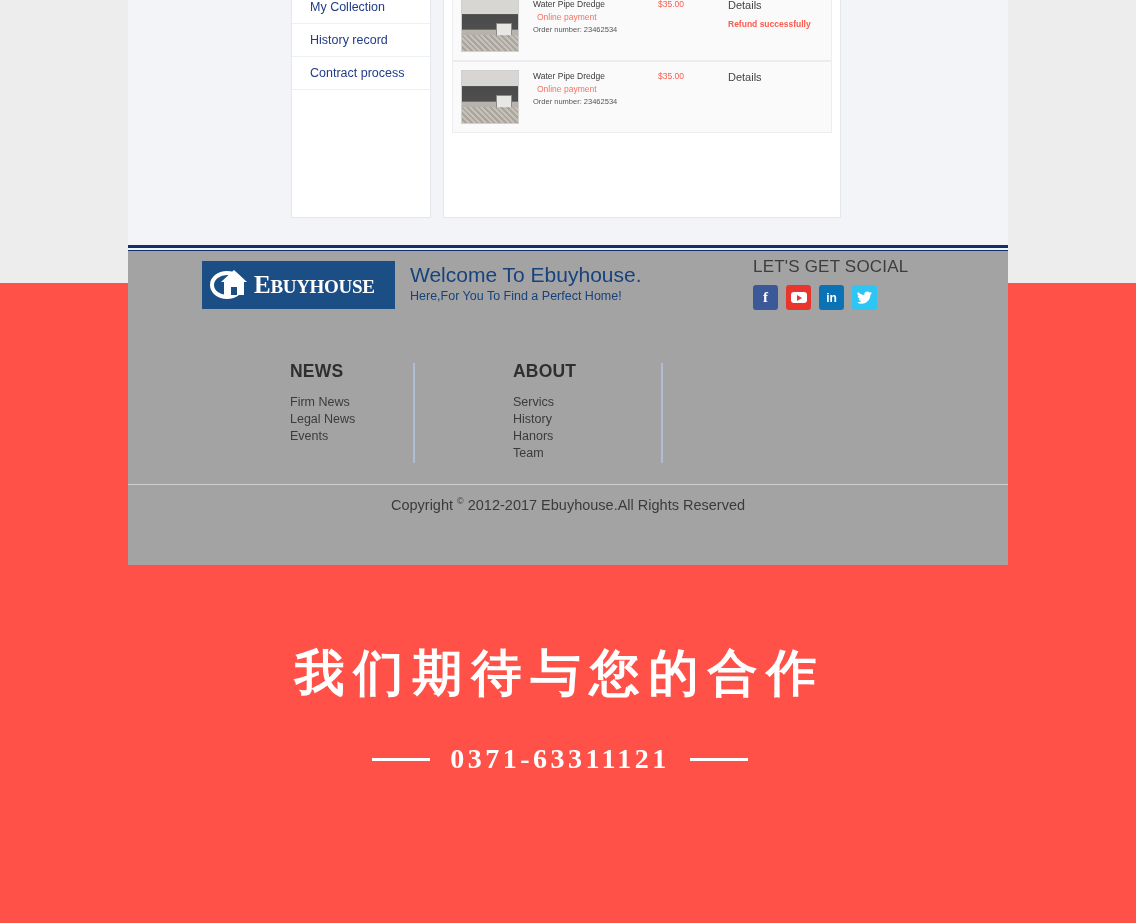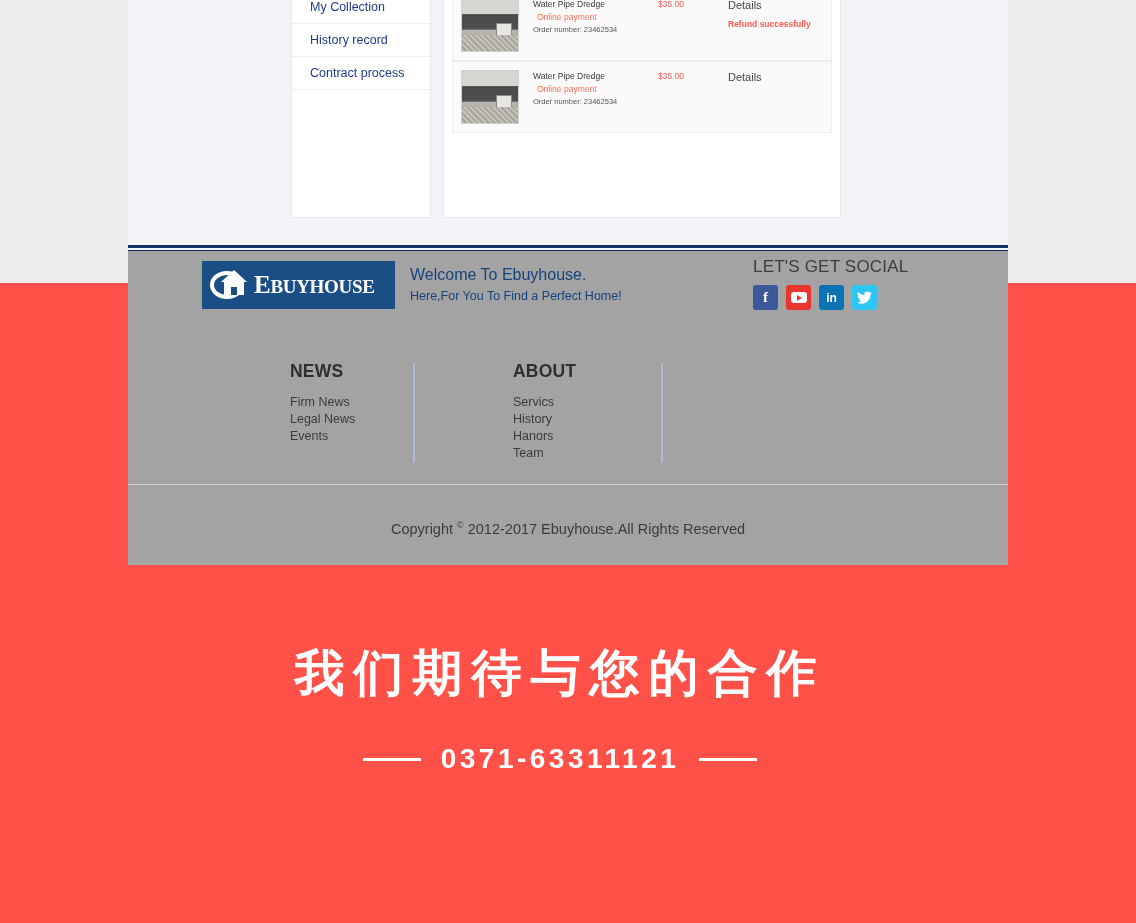--- a/index.html
+++ b/index.html
@@ -201,21 +201,21 @@
     margin-left: 4px;
     white-space: nowrap;
   }
   .logo-word .small { font-size: 19px; }
 
   .welcome {
     position: absolute;
     left: 282px; top: 12px;
   }
   .welcome .l1 {
-    font-size: 16px;
+    font-size: 21px;
     color: #17427e;
     line-height: 24px;
   }
   .welcome .l2 {
     font-size: 12.5px;
     color: #17427e;
     line-height: 18px;
   }
 
   .social {
@@ -292,21 +292,21 @@
 
   .copyright-rule {
     position: absolute;
     left: 0; top: 233px;
     width: 880px;
     height: 1px;
     background: #cfcfcf;
   }
   .copyright {
     position: absolute;
-    left: 0; top: 269px;
+    left: 0; top: 245px;
     width: 880px;
     text-align: center;
     font-size: 14.5px;
     color: #3b3b3b;
   }
   .copyright sup { font-size: 9px; }
 
   
   .banner {
     position: absolute;
@@ -334,21 +334,21 @@
   .dash {
     width: 58px;
     height: 3px;
     background: #ffffff;
   }
   .banner-phone {
     font-size: 28px;
     font-weight: bold;
     color: #ffffff;
     letter-spacing: 3.5px;
-    font-family: Liberation Sans, sans-serif;
+    font-family: Liberation Serif, serif;
   }
 </style>
 </head>
 <body>
 
 <div class="top-band"></div>
 
 <div class="page-col">
 
   <div class="account-area">

